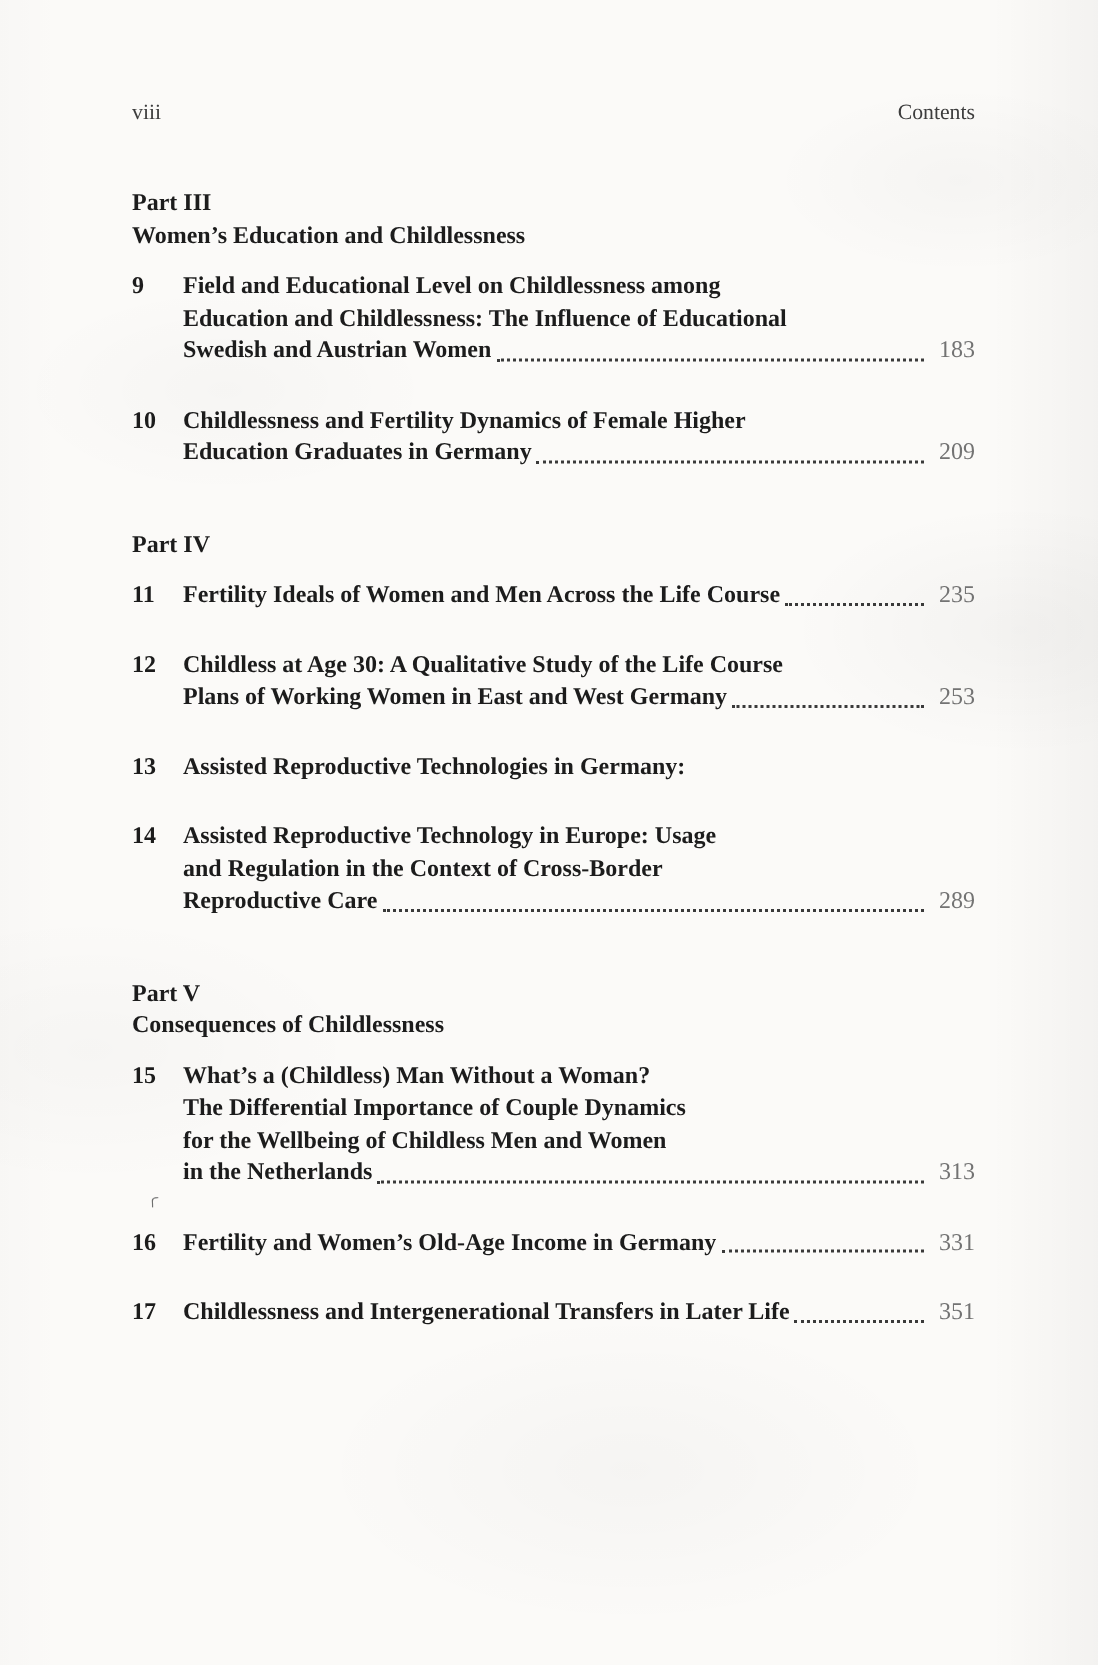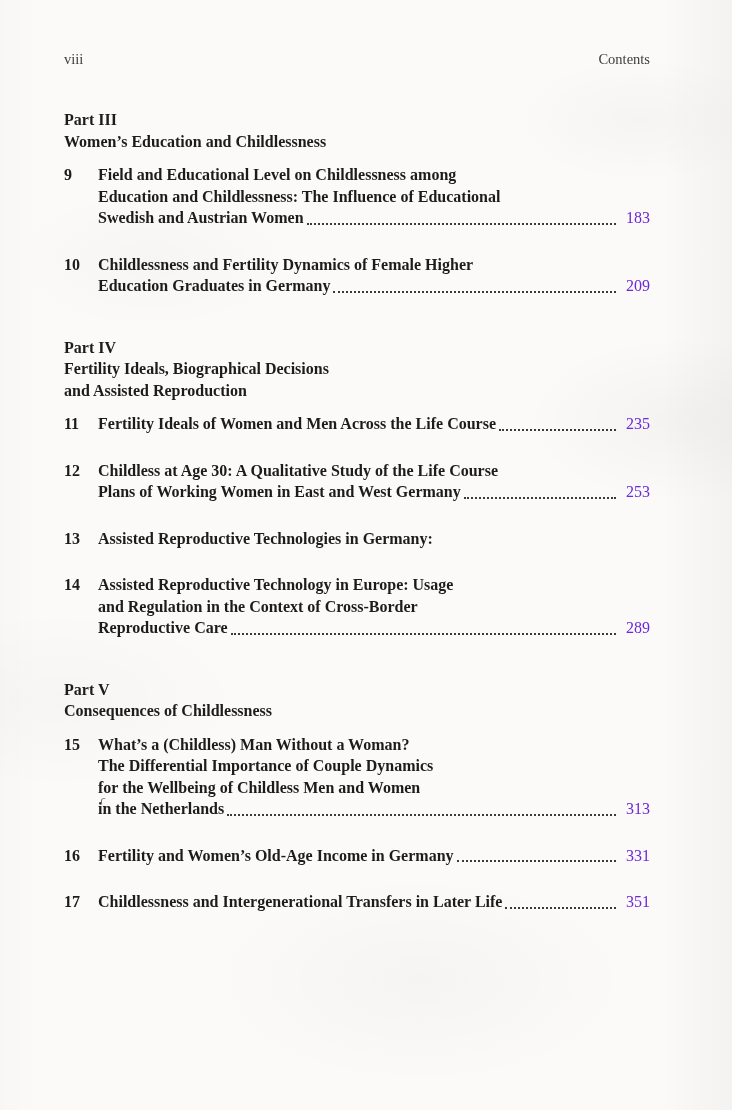--- a/index.html
+++ b/index.html
@@ -23,21 +23,22 @@
     background:
       radial-gradient(ellipse 180px 90px at 640px 120px, rgba(0,0,0,0.025), transparent 70%),
       radial-gradient(ellipse 220px 120px at 680px 420px, rgba(0,0,0,0.03), transparent 70%),
       radial-gradient(ellipse 260px 130px at 60px 700px, rgba(0,0,0,0.02), transparent 70%),
       radial-gradient(ellipse 300px 150px at 420px 980px, rgba(0,0,0,0.025), transparent 70%),
       radial-gradient(ellipse 200px 100px at 150px 260px, rgba(0,0,0,0.018), transparent 70%),
       linear-gradient(to right, rgba(0,0,0,0.012), transparent 40px, transparent 660px, rgba(0,0,0,0.03));
   }
   .page {
     position: relative;
-    padding: 50px 82px 0 64px;
+    padding: 50px 82px 0 88px;
+    margin-top: 16px;
   }
   .header-row {
     display: flex;
     justify-content: space-between;
     font-size: 14.5px;
     color: #3d3d3d;
     line-height: 19px;
   }
   .toc {
     font-size: 16px;
@@ -81,21 +82,21 @@
     flex: 1 1 auto;
     min-width: 24px;
     border-bottom: 2px dotted #3a3a3a;
     margin: 0 6px 4px 3px;
     align-self: flex-end;
   }
   .page-num {
     font-weight: normal;
     min-width: 28px;
     text-align: right;
-    color: #6d28d9;
+    color: #737373;
   }
   .scan-artifact {
     position: absolute;
     left: 101px;
     top: 798px;
     width: 4px;
     height: 6px;
     border-left: 1.5px solid #6f6f6f;
     border-top: 1.5px solid #8a8a8a;
     border-radius: 3px 0 0 0;
@@ -137,24 +138,20 @@
           <div class="title-line">Childlessness and Fertility Dynamics of Female Higher</div>
           <div class="last-line">
             <span class="line-text">Education Graduates in Germany</span>
             <span class="leader"></span>
             <span class="page-num">209</span>
           </div>
         </div>
       </div>
       <div class="part">
         <span class="part-label">Part IV</span>
-        <div class="part-title">
-          <div class="title-line">Fertility Ideals, Biographical Decisions</div>
-          <div class="title-line">and Assisted Reproduction</div>
-        </div>
       </div>
       <div class="entry">
         <span class="entry-number">11</span>
         <div class="entry-title">
           <div class="last-line">
             <span class="line-text">Fertility Ideals of Women and Men Across the Life Course</span>
             <span class="leader"></span>
             <span class="page-num">235</span>
           </div>
         </div>

